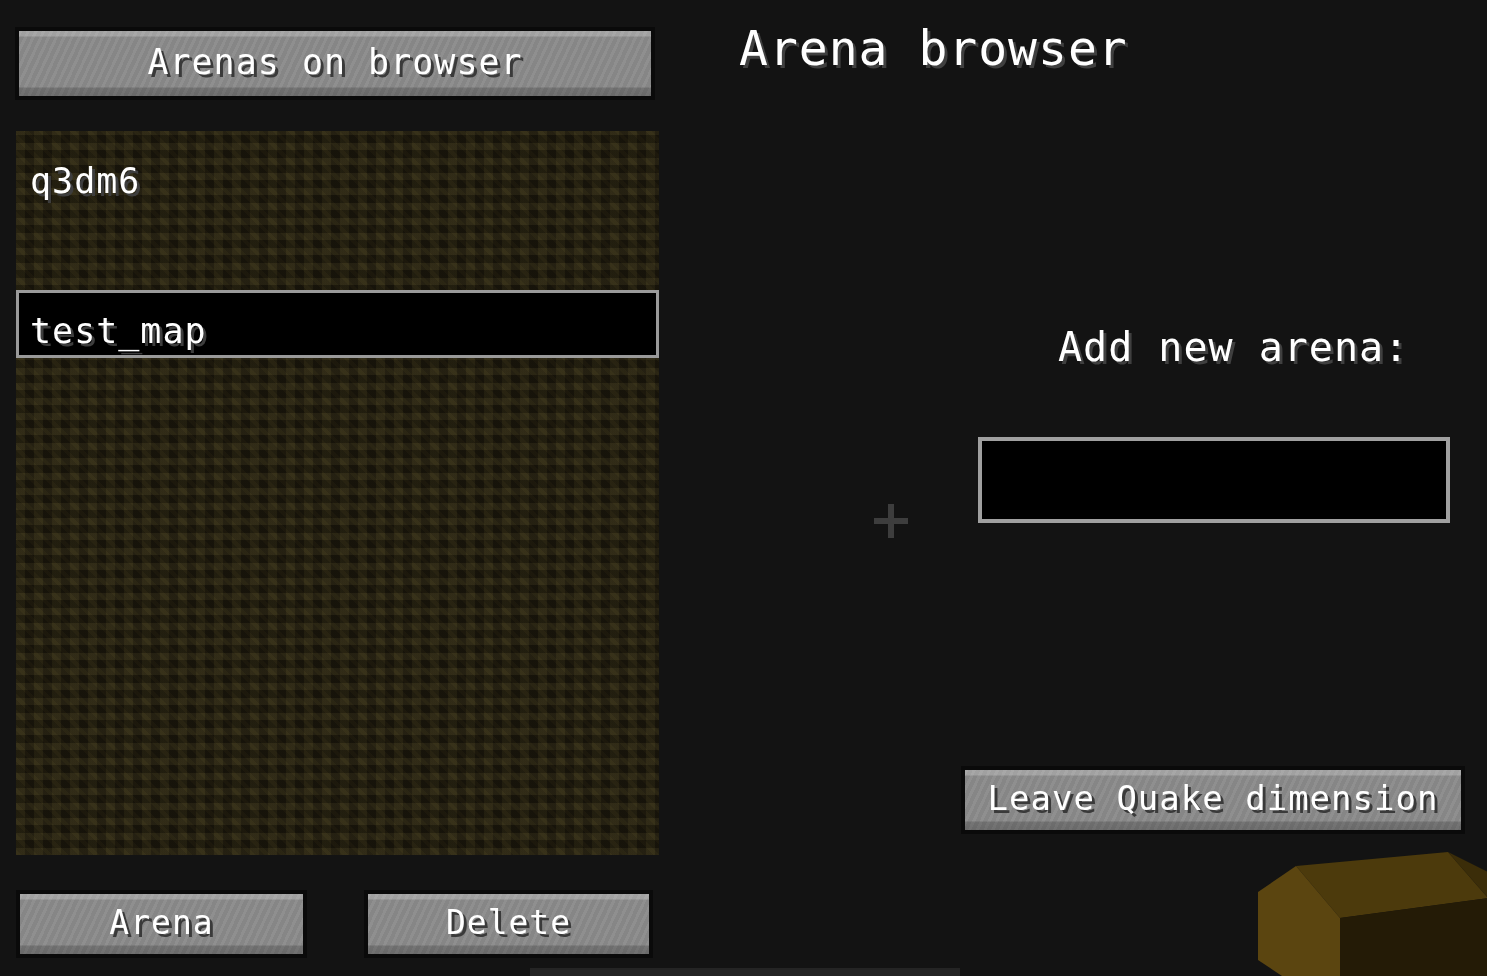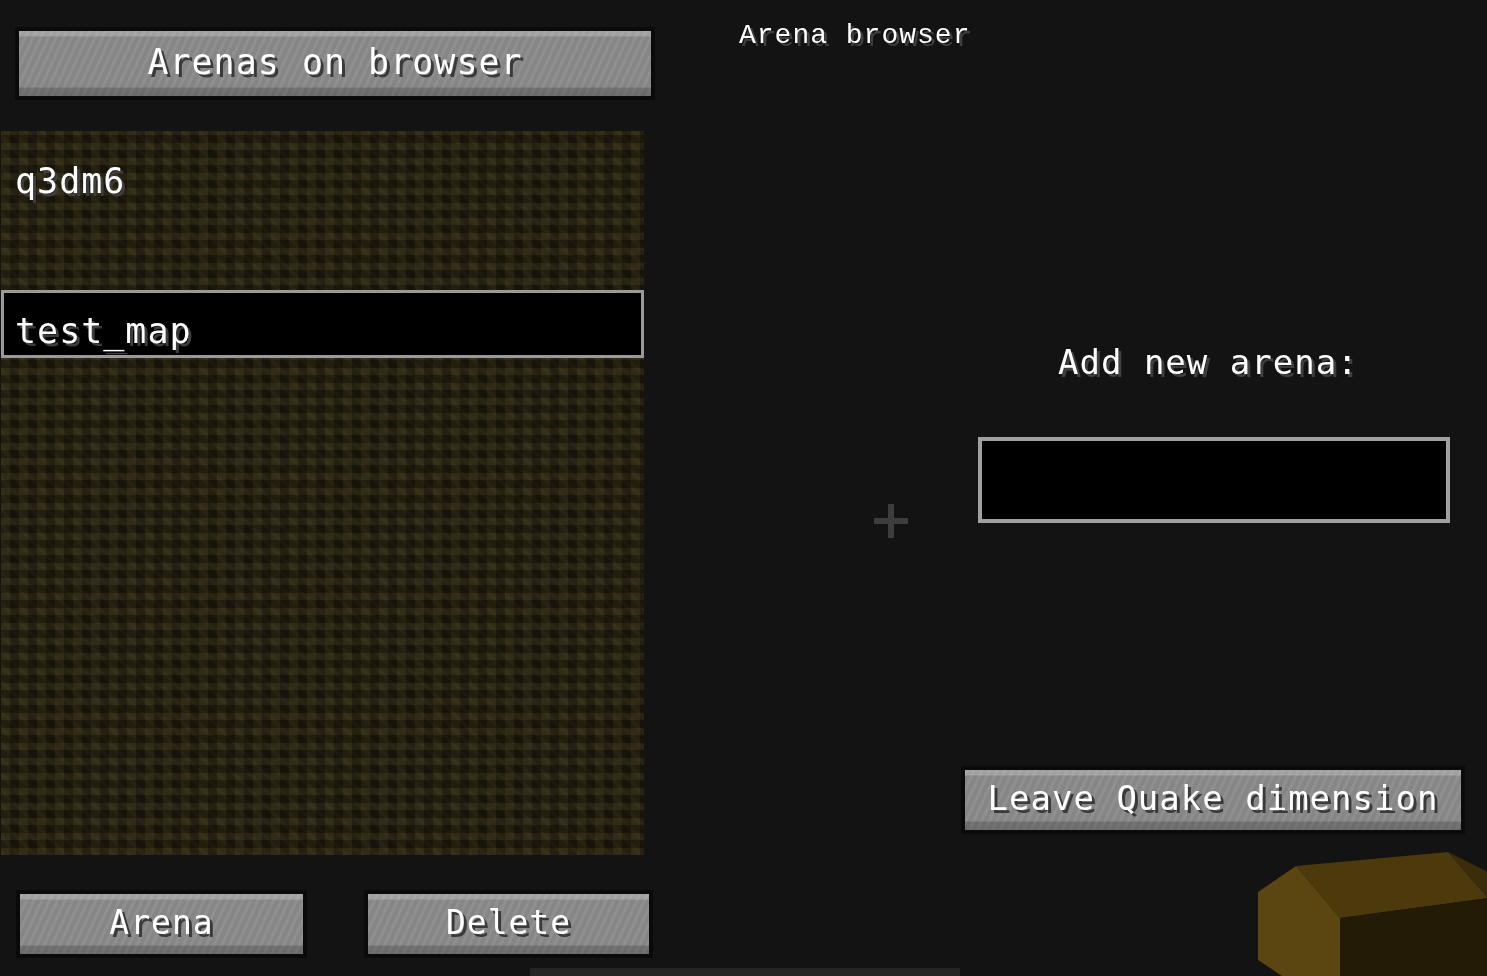--- a/index.html
+++ b/index.html
@@ -57,21 +57,21 @@
     text-shadow: 3px 3px 0 #3a3a3a;
     letter-spacing: 1px;
     white-space: nowrap;
     position: relative;
     top: -2px;
   }
 
   
   #list-panel {
     position: absolute;
-    left: 1px;
+    left: 16px;
     top: 131px;
     width: 643px;
     height: 724px;
     background-color: #1e1a0d;
     background-image:
       repeating-linear-gradient(0deg,
         rgba(255,235,140,0.050) 0px,
         rgba(255,235,140,0.050) 7px,
         rgba(0,0,0,0.10) 7px,
         rgba(0,0,0,0.10) 15px),
@@ -191,23 +191,23 @@
   </div>
 
   <div class="mcbutton" style="left:16px; top:890px; width:291px; height:68px; font-size:33px;">
     <span class="lbl">Arena</span>
   </div>
 
   <div class="mcbutton" style="left:364px; top:890px; width:289px; height:68px; font-size:33px;">
     <span class="lbl">Delete</span>
   </div>
 
-  <div class="mctext" style="position:absolute; left:739px; top:20px; font-size:28px;font-family:Liberation Mono, monospace;">Arena browser</div>
-
-  <div class="mctext" style="position:absolute; left:1058px; top:342px; font-size:34px;">Add new arena:</div>
+  <div class="mctext" style="position:absolute; left:739px; top:20px; font-size:48px;">Arena browser</div>
+
+  <div class="mctext" style="position:absolute; left:1058px; top:324px; font-size:40px;">Add new arena:</div>
 
   <div id="arena-input">
     <span class="value" style="font-size:34px;" placeholder=""></span>
   </div>
 
 
   <div class="mcbutton" style="left:961px; top:766px; width:504px; height:68px; font-size:34px;">
     <span class="lbl">Leave Quake dimension</span>
   </div>
 

